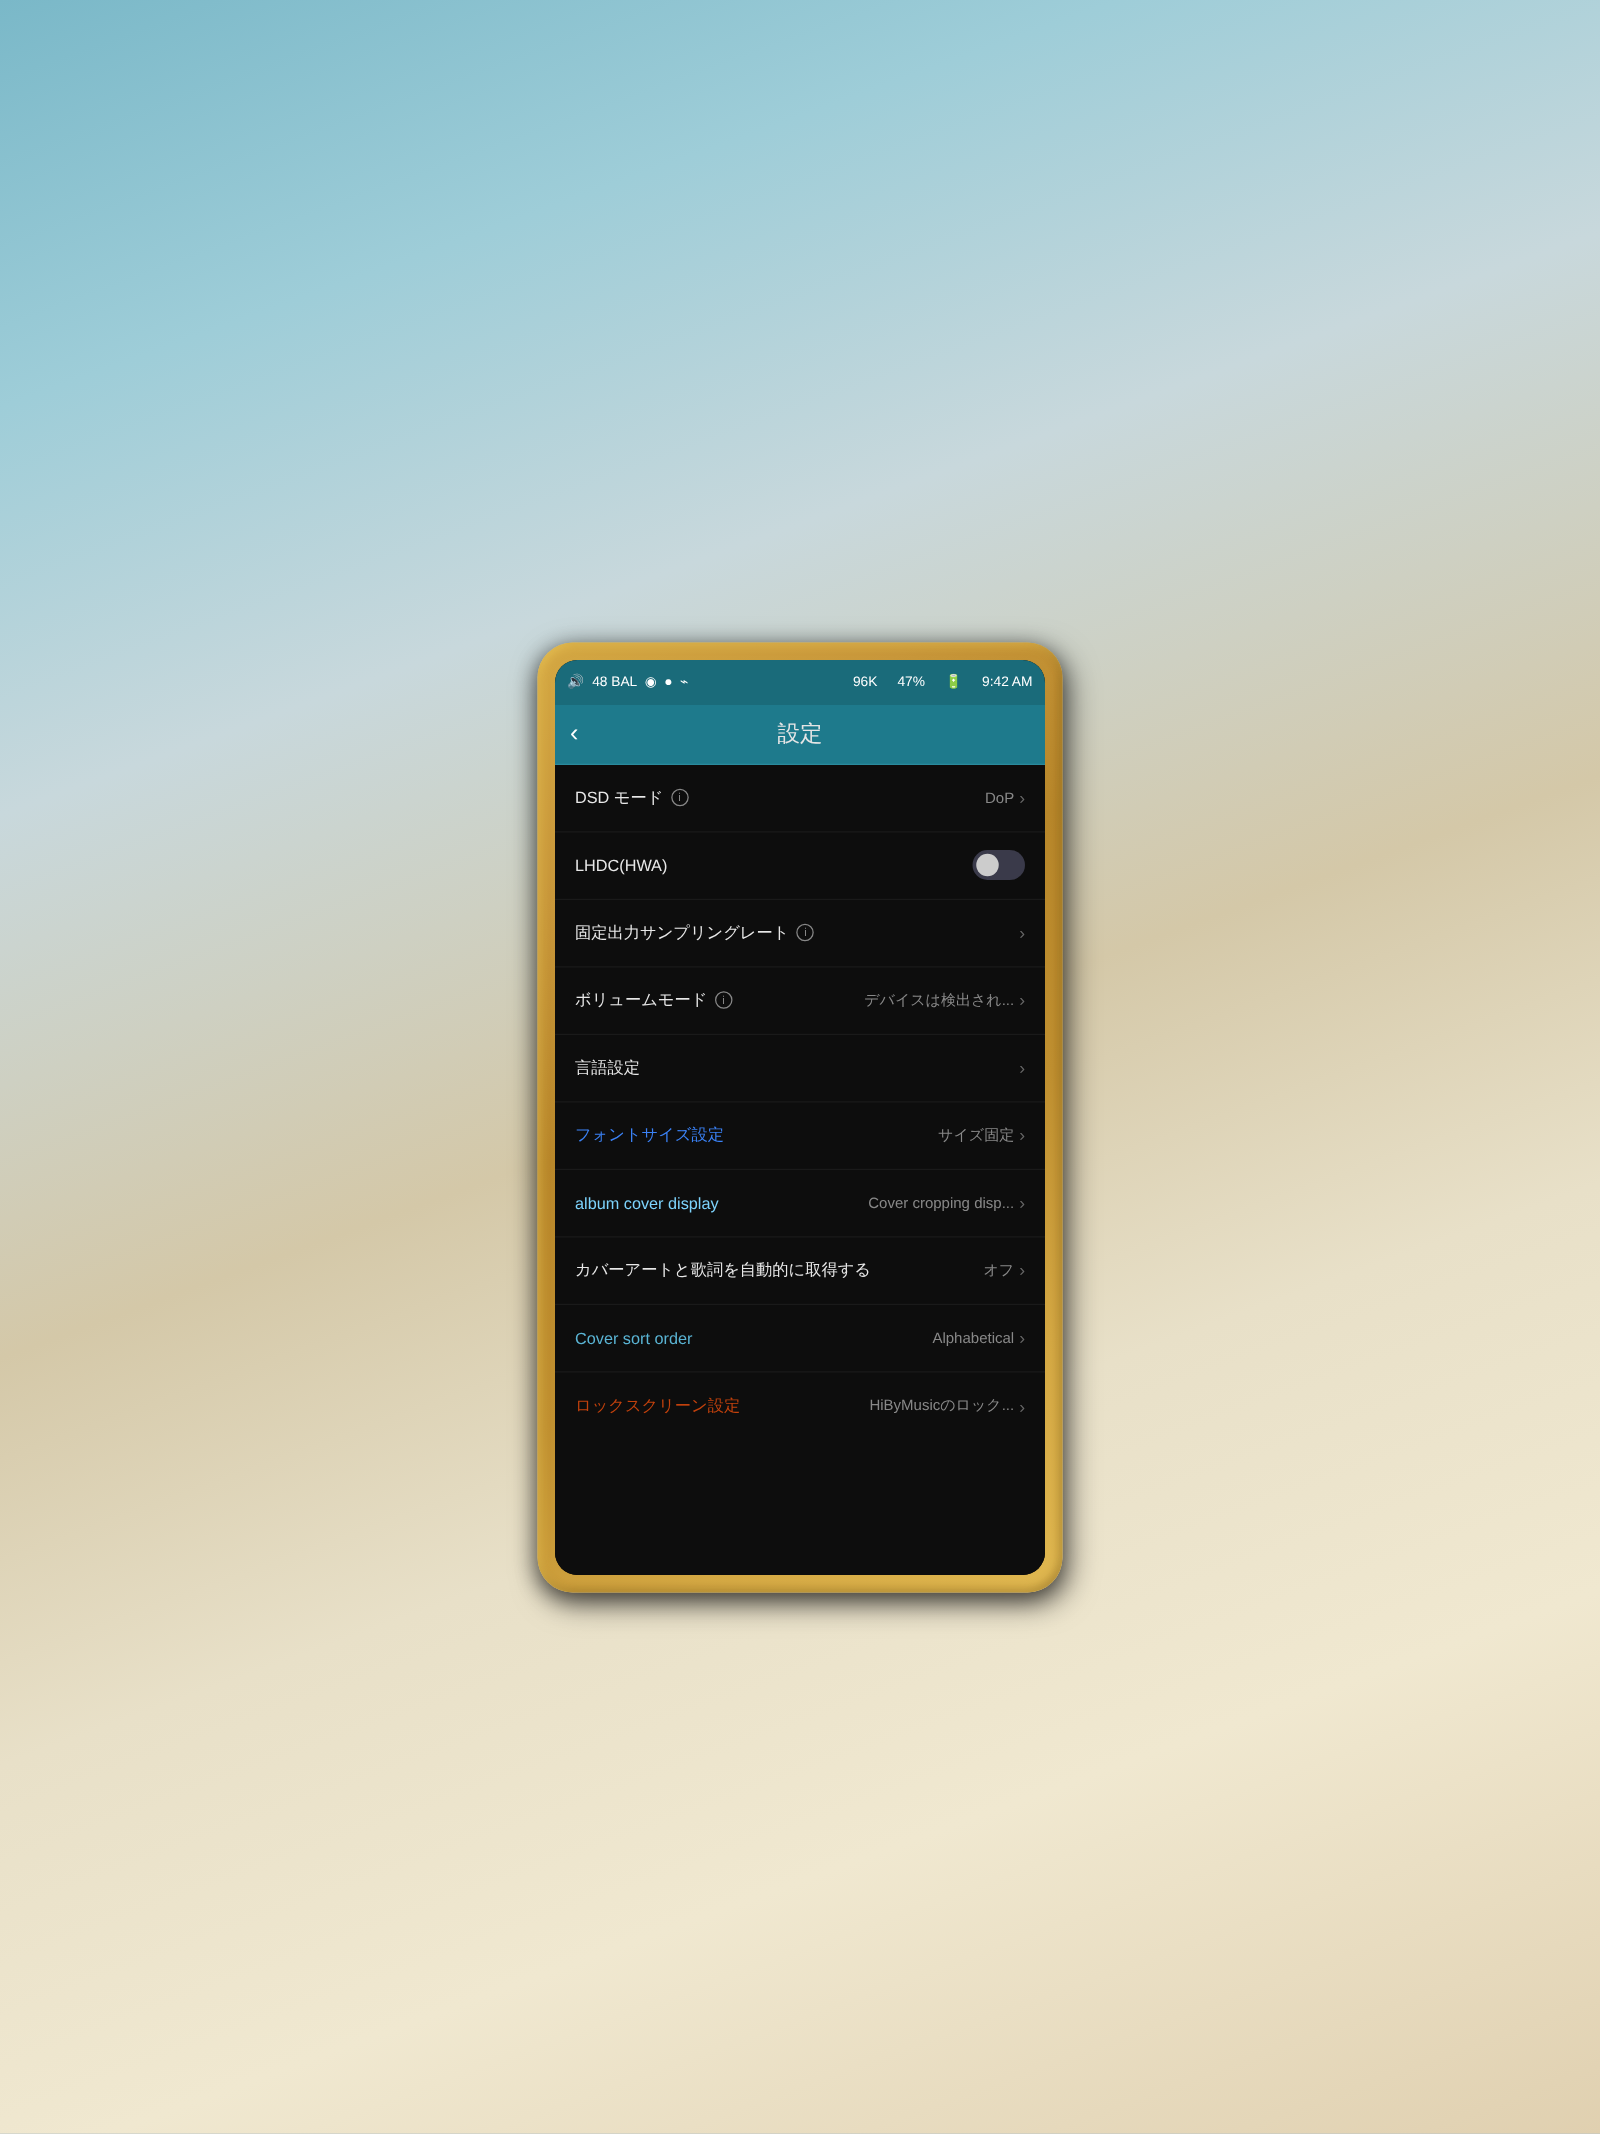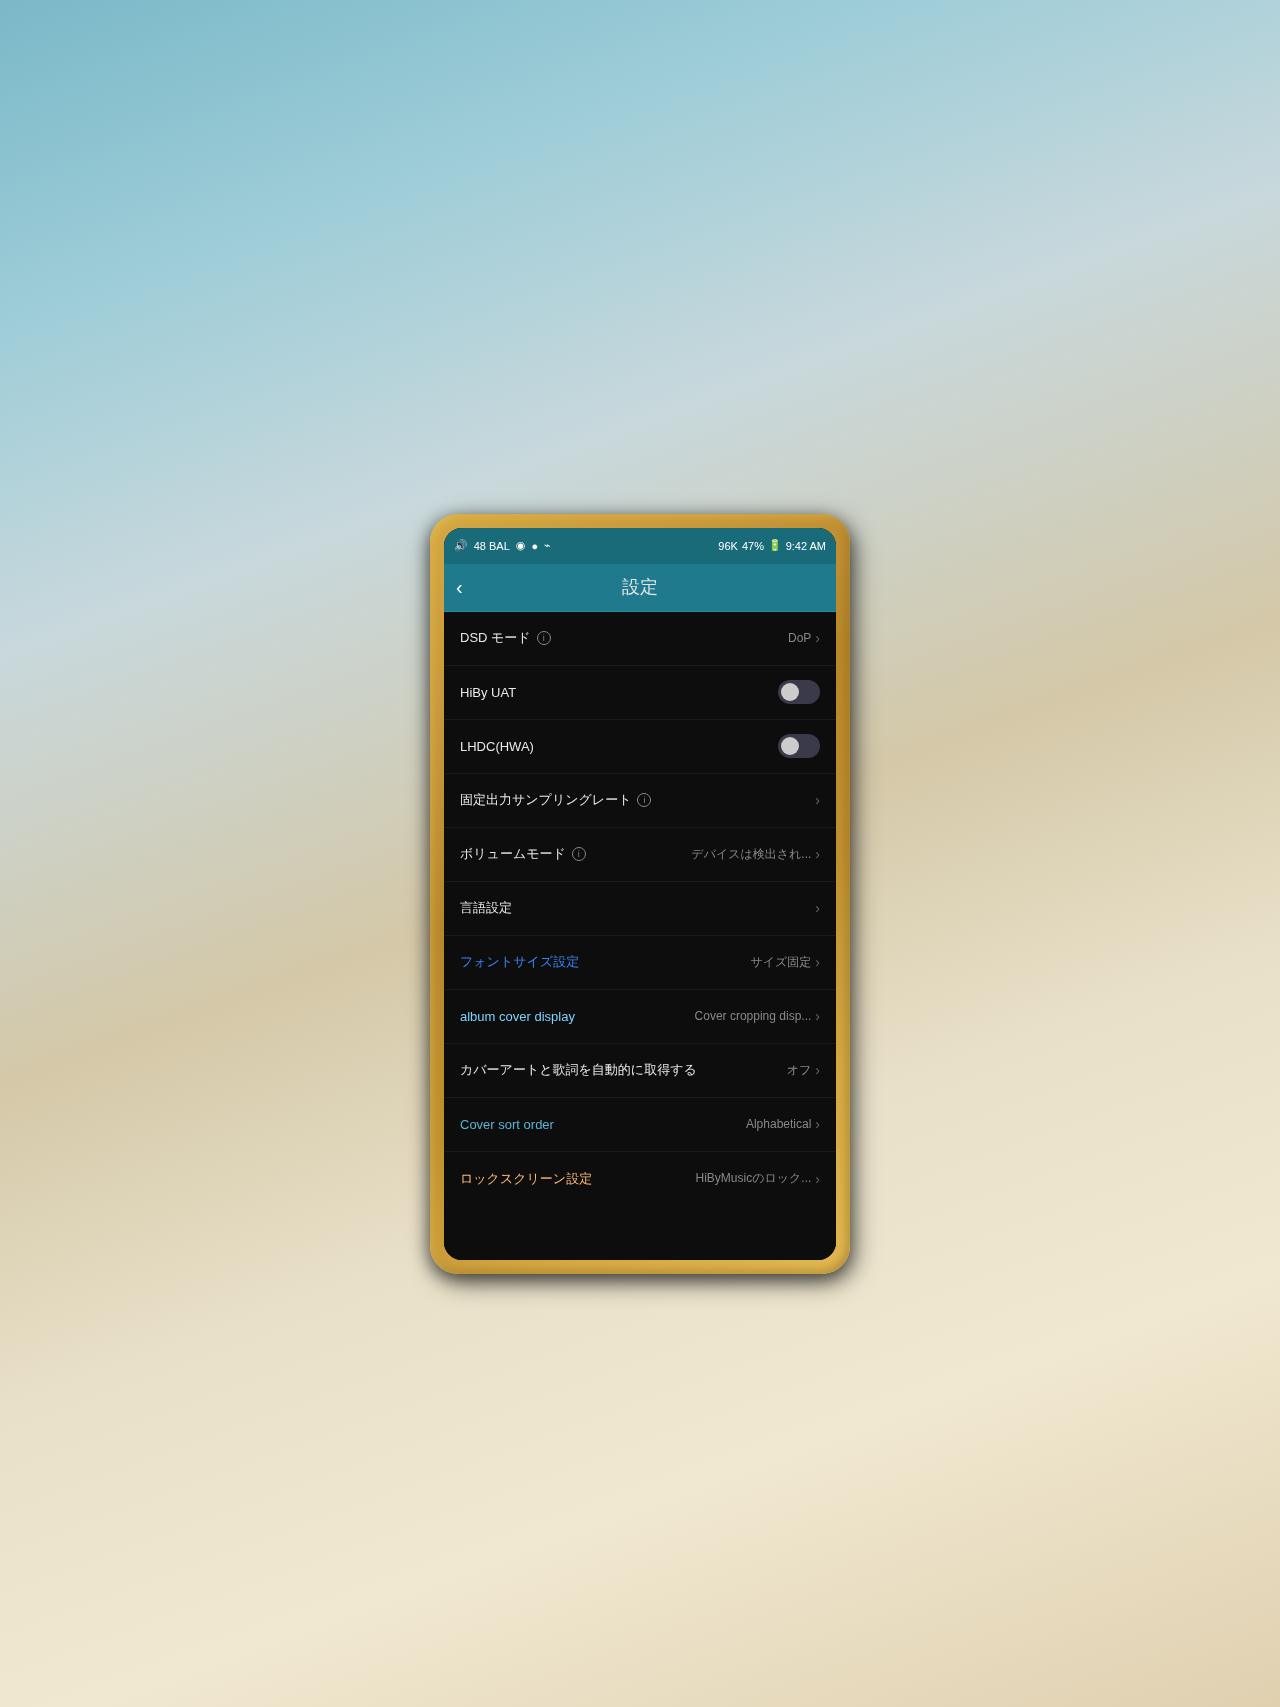--- a/index.html
+++ b/index.html
@@ -71,21 +71,21 @@
     }
     .status-left {
       display: flex;
       align-items: center;
       gap: 6px;
       font-size: 11px;
     }
     .status-right {
       display: flex;
       align-items: center;
-      gap: 4px;
+      gap: 16px;
       font-size: 11px;
     }
 
     
     .app-header {
       background: #1e7a8c;
       height: 48px;
       display: flex;
       align-items: center;
       justify-content: center;
@@ -214,26 +214,20 @@
           <span class="header-back">‹</span>
           <span class="header-title">設定</span>
         </div>
 
         <div class="settings-list" id="settings-container">
         <div class="setting-item">
       <span class="setting-label" style="color:#e8e8e8">DSD モード<span class="info-icon">i</span></span>
       <span class="setting-value">DoP <span class="chevron">›</span></span>
     </div>
             <div class="setting-item">
-      <span class="setting-label" style="color:#e8e8e8">HiBy UAT</span>
-      <div class="toggle off">
-        <div class="toggle-knob"></div>
-      </div>
-    </div>
-            <div class="setting-item">
       <span class="setting-label" style="color:#e8e8e8">LHDC(HWA)</span>
       <div class="toggle off">
         <div class="toggle-knob"></div>
       </div>
     </div>
             <div class="setting-item">
       <span class="setting-label" style="color:#e8e8e8">固定出力サンプリングレート<span class="info-icon">i</span></span>
       <span class="chevron">›</span>
     </div>
             <div class="setting-item">
@@ -254,21 +248,21 @@
     </div>
             <div class="setting-item">
       <span class="setting-label" style="color:#e8e8e8">カバーアートと歌詞を自動的に取得する</span>
       <span class="setting-value">オフ <span class="chevron">›</span></span>
     </div>
             <div class="setting-item">
       <span class="setting-label" style="color:#5ab4d4">Cover sort order</span>
       <span class="setting-value">Alphabetical <span class="chevron">›</span></span>
     </div>
             <div class="setting-item">
-      <span class="setting-label" style="color:#fdba74">ロックスクリーン設定</span>
+      <span class="setting-label" style="color:#c2410c">ロックスクリーン設定</span>
       <span class="setting-value">HiByMusicのロック... <span class="chevron">›</span></span>
     </div>
           </div>
 
       </div>
     </div>
   </div>
 </div>
 
 </body></html>

